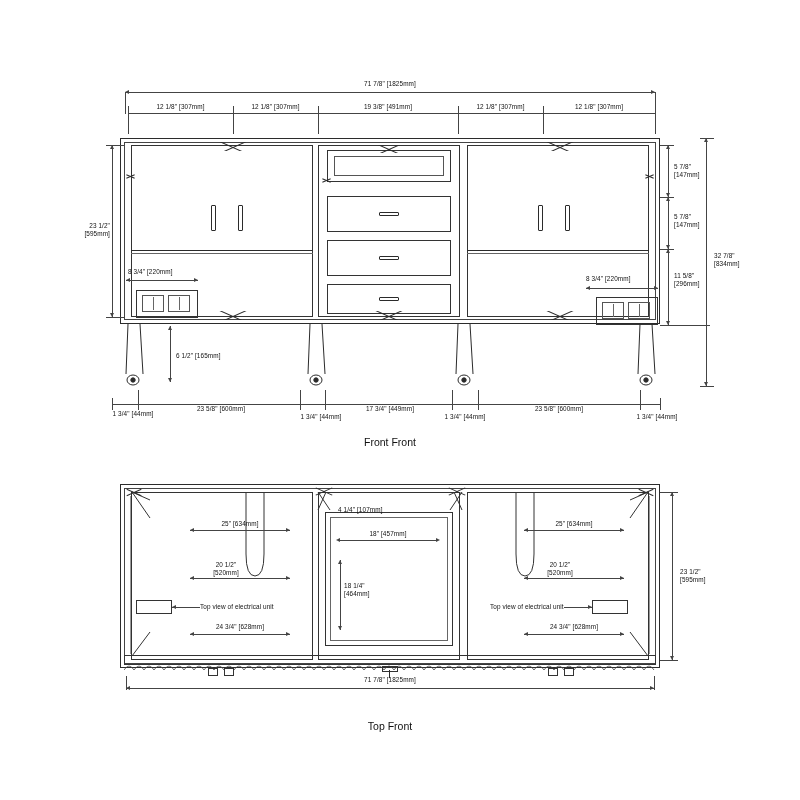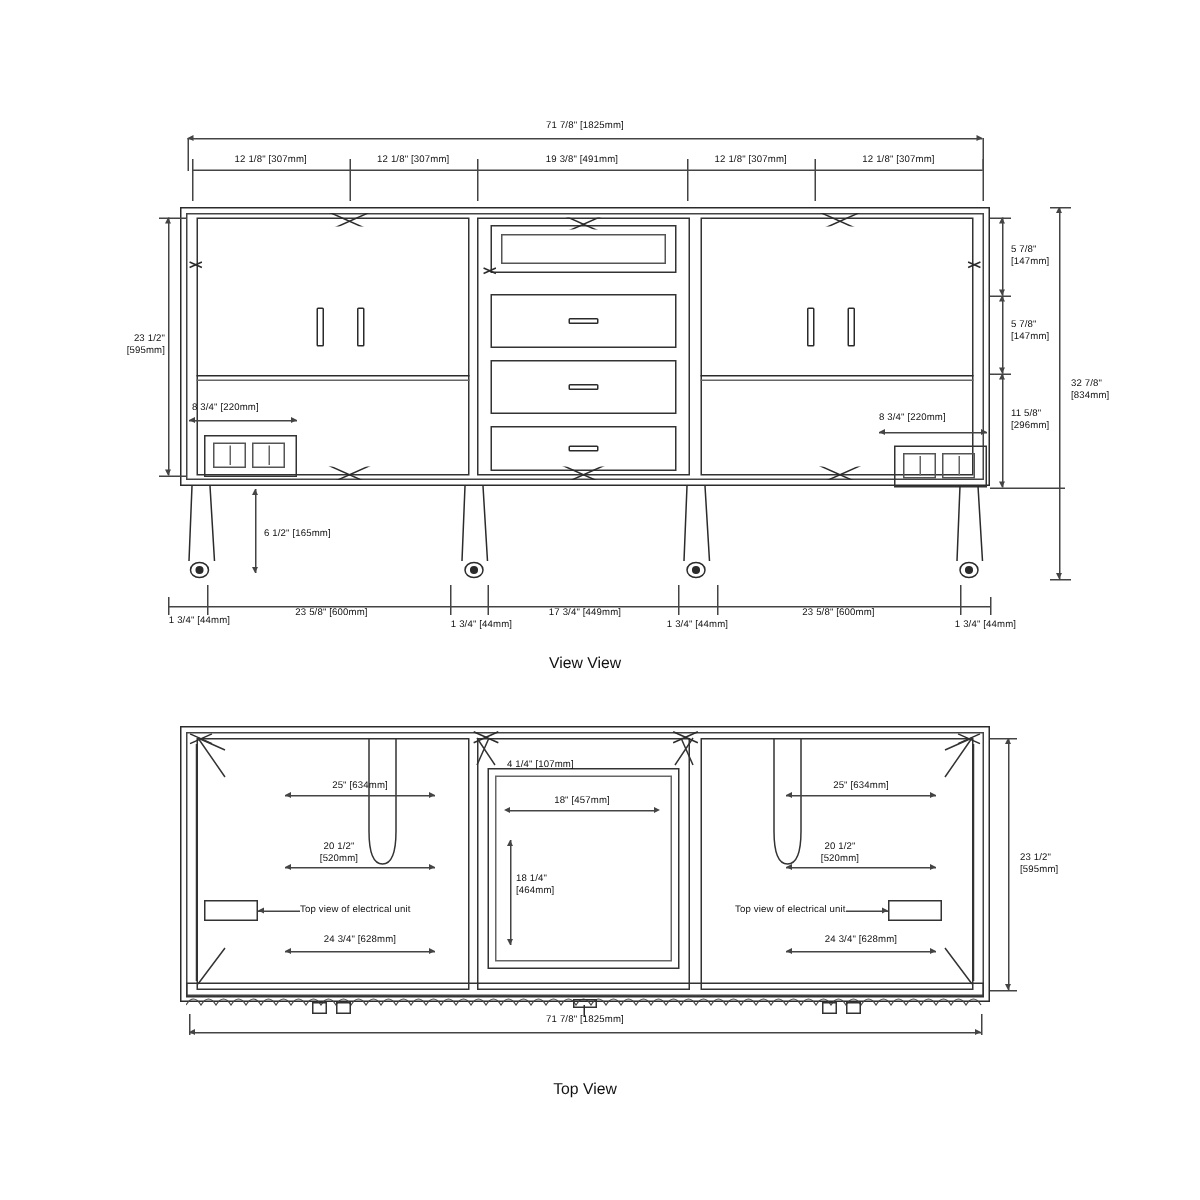--- a/index.html
+++ b/index.html
@@ -184,21 +184,21 @@
   <div class="dim v" style="left:660px;top:398px;height:12px;"></div>
 
   <div class="txt c" style="left:100px;top:410px;width:66px;">1 3/4" [44mm]</div>
   <div class="txt c" style="left:178px;top:405px;width:86px;">23 5/8" [600mm]</div>
   <div class="txt c" style="left:288px;top:413px;width:66px;">1 3/4" [44mm]</div>
   <div class="txt c" style="left:347px;top:405px;width:86px;">17 3/4" [449mm]</div>
   <div class="txt c" style="left:432px;top:413px;width:66px;">1 3/4" [44mm]</div>
   <div class="txt c" style="left:516px;top:405px;width:86px;">23 5/8" [600mm]</div>
   <div class="txt c" style="left:624px;top:413px;width:66px;">1 3/4" [44mm]</div>
 
-  <div class="view-title" style="left:290px;top:436px;">View View</div>
+  <div class="view-title" style="left:290px;top:436px;">Front Front</div>
 
   <div class="box" style="left:120px;top:484px;width:540px;height:184px;"></div>
   <div class="box" style="left:124px;top:488px;width:532px;height:176px;border-color:#444;"></div>
 
   <div class="box" style="left:131px;top:492px;width:182px;height:168px;border-color:#333;"></div>
   <div class="box" style="left:318px;top:492px;width:142px;height:168px;border-color:#333;"></div>
   <div class="box" style="left:467px;top:492px;width:182px;height:168px;border-color:#333;"></div>
 
   <div class="xhatch" style="left:126px;top:486px;width:16px;height:12px;"></div>
   <div class="xhatch" style="left:638px;top:486px;width:16px;height:12px;"></div>
@@ -300,15 +300,15 @@
   <div class="box" style="left:548px;top:668px;width:10px;height:8px;border-color:#333;"></div>
   <div class="box" style="left:564px;top:668px;width:10px;height:8px;border-color:#333;"></div>
 
   <div class="dim h" style="left:126px;top:688px;width:528px;"></div>
   <div class="arrowl" style="left:126px;top:686px;"></div>
   <div class="arrowr" style="left:650px;top:686px;"></div>
   <div class="dim v" style="left:126px;top:676px;height:14px;"></div>
   <div class="dim v" style="left:654px;top:676px;height:14px;"></div>
   <div class="txt c" style="left:300px;top:676px;width:180px;">71 7/8" [1825mm]</div>
 
-  <div class="view-title" style="left:290px;top:720px;">Top View</div>
+  <div class="view-title" style="left:290px;top:720px;">Top Front</div>
 
 </div>
 
 </body></html>

